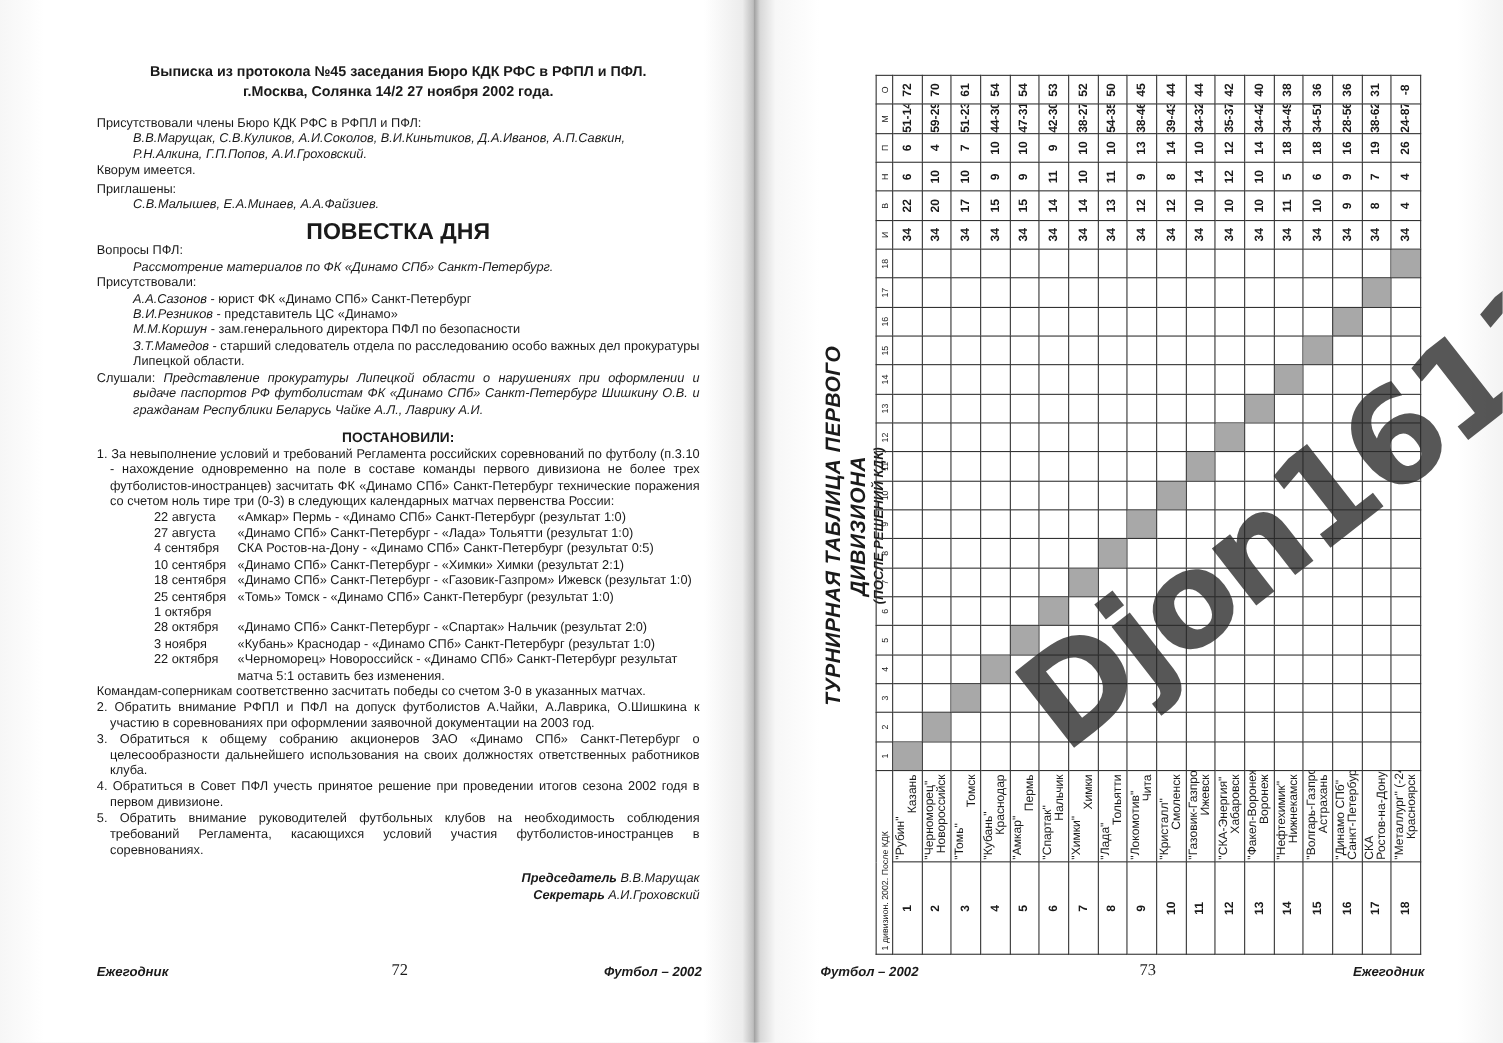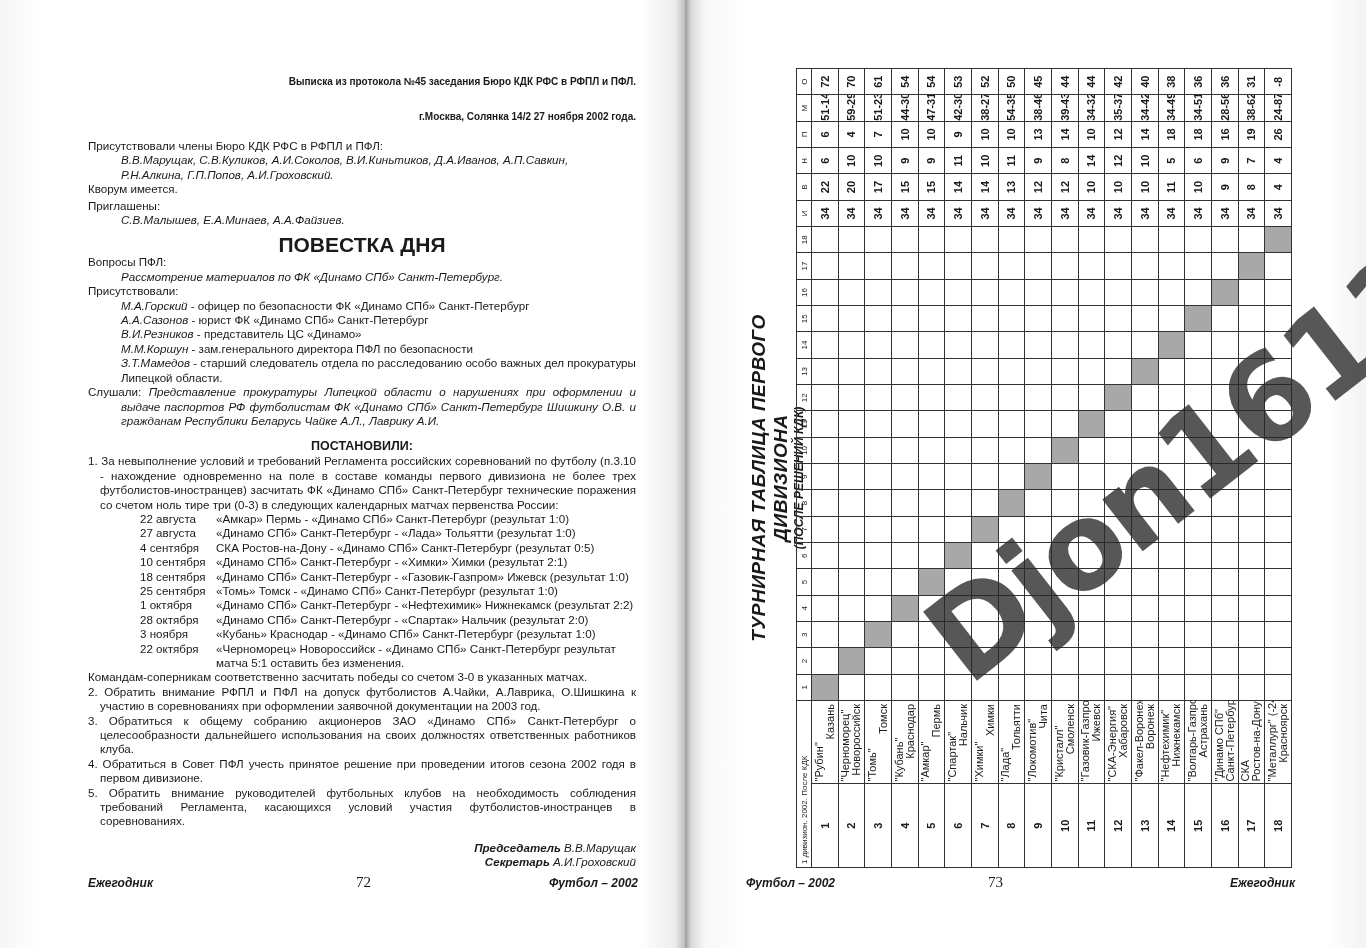--- a/index.html
+++ b/index.html
@@ -1,21 +1,21 @@
 <!DOCTYPE html>
 <html><head>
 <meta charset="utf-8">
 <style>
   html, body { margin:0; padding:0; }
   body { width:1366px; height:948px; background:#f4f4f4; position:relative; overflow:hidden; font-family:"Liberation Sans", sans-serif; color:#1a1a1a; }
   .page { position:absolute; top:0; height:948px; background:#fff; }
   .page-left { left:0; width:685px; background:linear-gradient(to right,#f6f6f6 0,#fff 40px,#fff 640px,#ececec 675px,#bdbdbd 685px); }
   .page-right { left:685px; width:681px; background:linear-gradient(to right,#9a9a9a 0,#d8d8d8 6px,#f7f7f7 20px,#fff 60px,#fff 640px,#f3f3f3 681px); }
   .lp { position:absolute; left:88px; width:548px; font-size:11.6px; line-height:14.4px; }
-  .title { text-align:right; font-weight:bold; font-size:10px; line-height:18px;margin-top:17px; }
+  .title { text-align:center; font-weight:bold; font-size:13px; line-height:18px; }
   .ital { font-style:italic; }
   .ind { padding-left:33px; }
   .center { text-align:left; }
   .h2 { text-align:center; font-weight:bold; font-size:21px; line-height:20px; }
   .h3 { text-align:center; font-weight:bold; font-size:12.5px; line-height:16px; }
   .hang { padding-left:12px; text-indent:-12px; text-align:justify; }
   .matches { padding-left:52px; }
   .match { display:flex; }
   .match .d { width:76px; flex:none; }
   .sig { text-align:right; font-style:italic; }
@@ -57,21 +57,20 @@
   <div class="ind ital">Р.Н.Алкина, Г.П.Попов, А.И.Гроховский.</div>
   <div class="center">Кворум имеется.</div>
   <div style="height:2px"></div>
   <div>Приглашены:</div>
   <div class="ind ital">С.В.Малышев, Е.А.Минаев, А.А.Файзиев.</div>
   <div style="height:8px"></div>
   <div class="h2">ПОВЕСТКА ДНЯ</div>
   <div>Вопросы ПФЛ:</div>
   <div class="ind ital">Рассмотрение материалов по ФК «Динамо СПб» Санкт-Петербург.</div>
   <div>Присутствовали:</div>
-  <div class="ind"><i>М.А.Горский</i><span> - офицер по безопасности ФК «Динамо СПб» Санкт-Петербург</span></div>
   <div class="ind"><i>А.А.Сазонов</i><span> - юрист ФК «Динамо СПб» Санкт-Петербург</span></div>
   <div class="ind"><i>В.И.Резников</i><span> - представитель ЦС «Динамо»</span></div>
   <div class="ind"><i>М.М.Коршун</i><span> - зам.генерального директора ПФЛ по безопасности</span></div>
   <div class="ind"><i>З.Т.Мамедов</i><span> - старший следователь отдела по расследованию особо важных дел прокуратуры Липецкой области.</span></div>
   <div class="hang" style="padding-left:33px;text-indent:-33px;"><span>Слушали:</span> <i>Представление прокуратуры Липецкой области о нарушениях при оформлении и выдаче паспортов РФ футболистам ФК «Динамо СПб» Санкт-Петербург Шишкину О.В. и гражданам Республики Беларусь Чайке А.Л., Лаврику А.И.</i></div>
   <div style="height:10px"></div>
   <div class="h3">ПОСТАНОВИЛИ:</div>
   <div class="hang">1. За невыполнение условий и требований Регламента российских соревнований по футболу (п.3.10 - нахождение одновременно на поле в составе команды первого дивизиона не более трех футболистов-иностранцев) засчитать ФК «Динамо СПб» Санкт-Петербург технические поражения со счетом ноль тире три (0-3) в следующих календарных матчах первенства России:</div>
   <div class="matches">
     <div class="match">
@@ -93,21 +92,20 @@
     <div class="match">
         <span class="d">18 сентября</span>
         <span>«Динамо СПб» Санкт-Петербург - «Газовик-Газпром» Ижевск (результат 1:0)</span>
       </div>
     <div class="match">
         <span class="d">25 сентября</span>
         <span>«Томь» Томск - «Динамо СПб» Санкт-Петербург (результат 1:0)</span>
       </div>
     <div class="match">
         <span class="d">1 октября</span>
-        <span>«Динамо СПб» Санкт-Петербург - «Нефтехимик» Нижнекамск (результат 2:2)</span>
       </div>
     <div class="match">
         <span class="d">28 октября</span>
         <span>«Динамо СПб» Санкт-Петербург - «Спартак» Нальчик (результат 2:0)</span>
       </div>
     <div class="match">
         <span class="d">3 ноября</span>
         <span>«Кубань» Краснодар - «Динамо СПб» Санкт-Петербург (результат 1:0)</span>
       </div>
     <div class="match">
@@ -670,16 +668,16 @@
             <td class="agg">26</td>
             <td class="goals">24-87</td>
             <td class="pts">-8</td>
           </tr>
         </tbody>
     </table>
   </div>
 </div>
 
 <div class="foot" style="left:746px;">Футбол – 2002</div>
-<div class="pagenum" style="left:988px;">73</div>
+<div class="pagenum" style="left:1036px;">73</div>
 <div class="foot" style="left:1230px;">Ежегодник</div>
 
 <div class="wm">Djon1611 6</div>
 
 </body></html>

